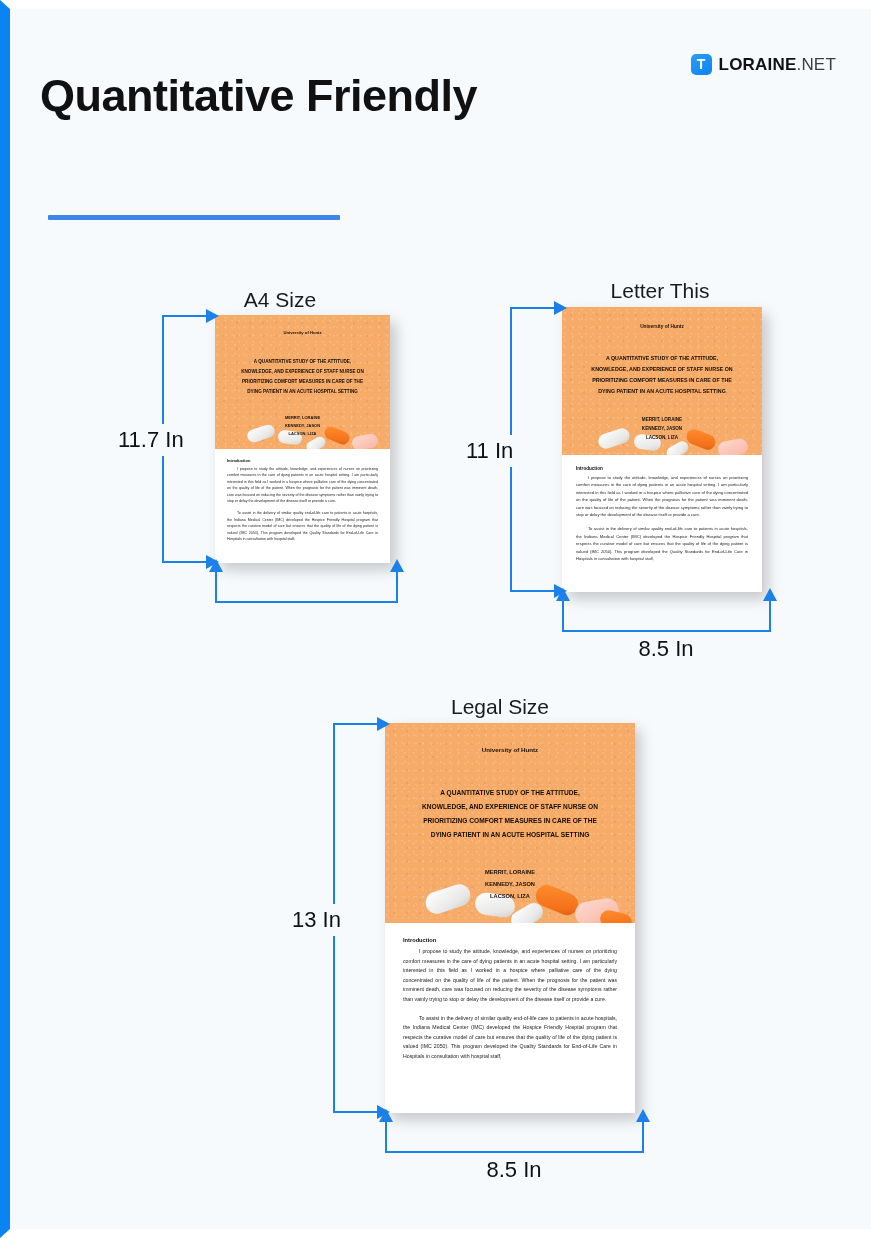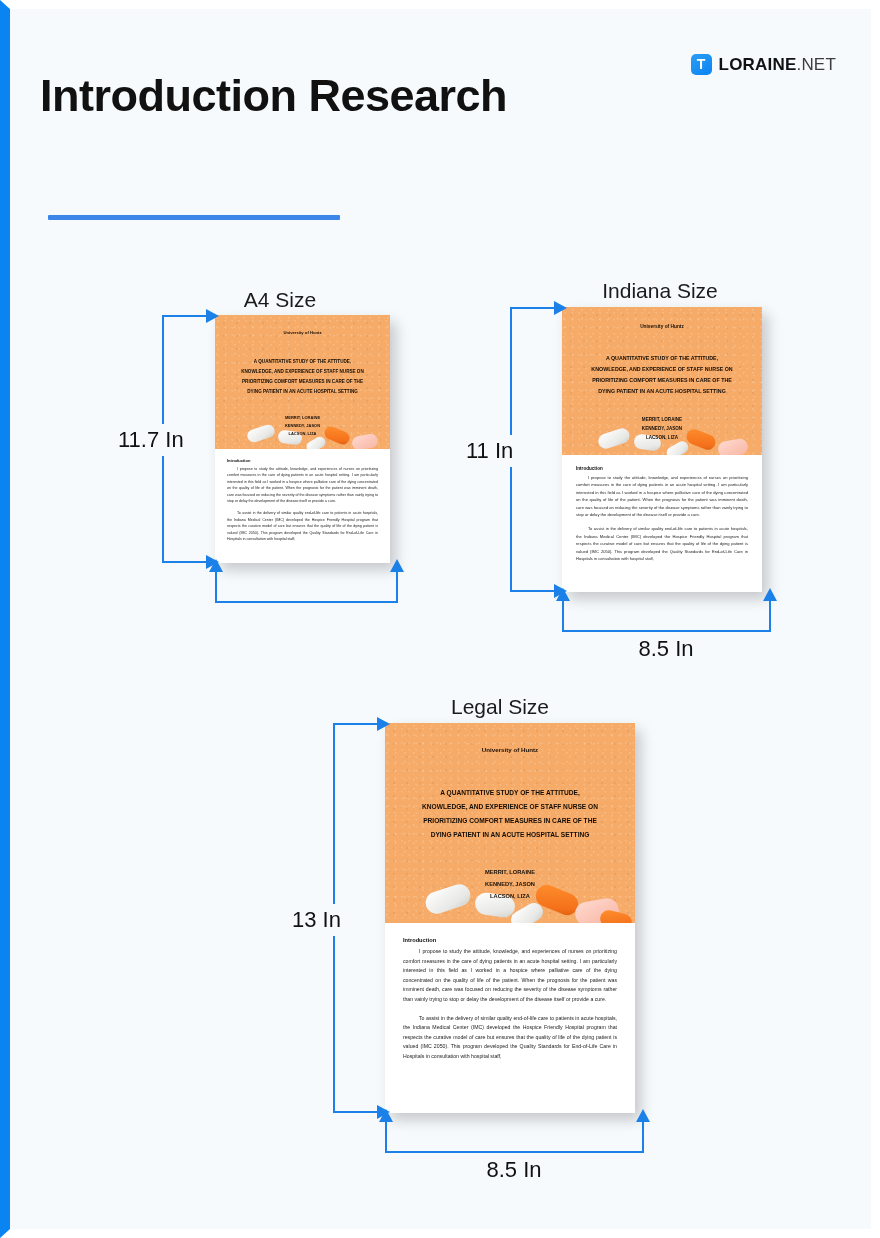--- a/index.html
+++ b/index.html
@@ -194,21 +194,21 @@
 <div class="page">
 
   <div class="header">
 
     <div class="logo">
       <div class="logo-mark">T</div>
       <div class="logo-text"><b>LORAINE</b><span>.NET</span></div>
     </div>
 
     <div class="title">
-      <div>Introduction Research</div>
+      <div>Quantitative Friendly</div>
     </div>
     <div class="title-rule"></div>
   </div>
 
   <div class="figure" style="left:0;top:0;">
 
     <div class="fig-label" style="left:205px;top:279px;width:130px;">A4 Size</div>
 
     <div class="doc" style="left:205px;top:306px;width:175px;height:248px;">
       <div class="doc-head" style="height:134px;">
@@ -252,21 +252,21 @@
       <div class="stem" style="top:38px;left:1px;width:182px;"></div>
       <div class="arm" style="left:0;top:8px;height:32px;"></div>
       <div class="arm" style="left:181px;top:8px;height:32px;"></div>
       <div class="head" style="left:-6px;top:-4px;"></div>
       <div class="head" style="left:175px;top:-4px;"></div>
     </div>
   </div>
 
   <div class="figure" style="left:0;top:0;">
 
-    <div class="fig-label" style="left:560px;top:270px;width:180px;">Indiana Size</div>
+    <div class="fig-label" style="left:560px;top:270px;width:180px;">Letter This</div>
 
     <div class="doc" style="left:552px;top:298px;width:200px;height:285px;">
       <div class="doc-head" style="height:148px;">
         <div class="pills">
           <div class="pill white" style="left:18%;top:52%;width:32px;height:15px;transform:rotate(-18deg);"></div>
           <div class="pill white" style="left:36%;top:60%;width:27px;height:15px;transform:rotate(8deg);"></div>
           <div class="pill orange" style="left:62%;top:55%;width:30px;height:15px;transform:rotate(22deg);"></div>
           <div class="pill pinkish" style="left:78%;top:70%;width:30px;height:16px;transform:rotate(-10deg);"></div>
           <div class="pill white" style="left:52%;top:78%;width:23px;height:12px;transform:rotate(-30deg);"></div>
         </div>

